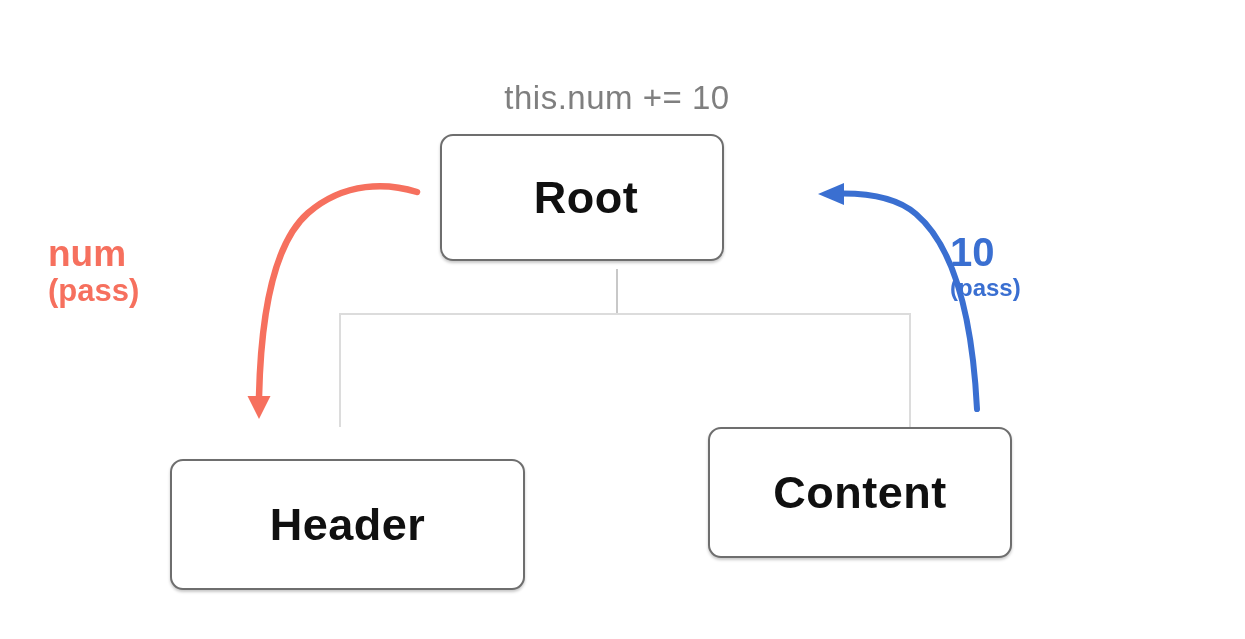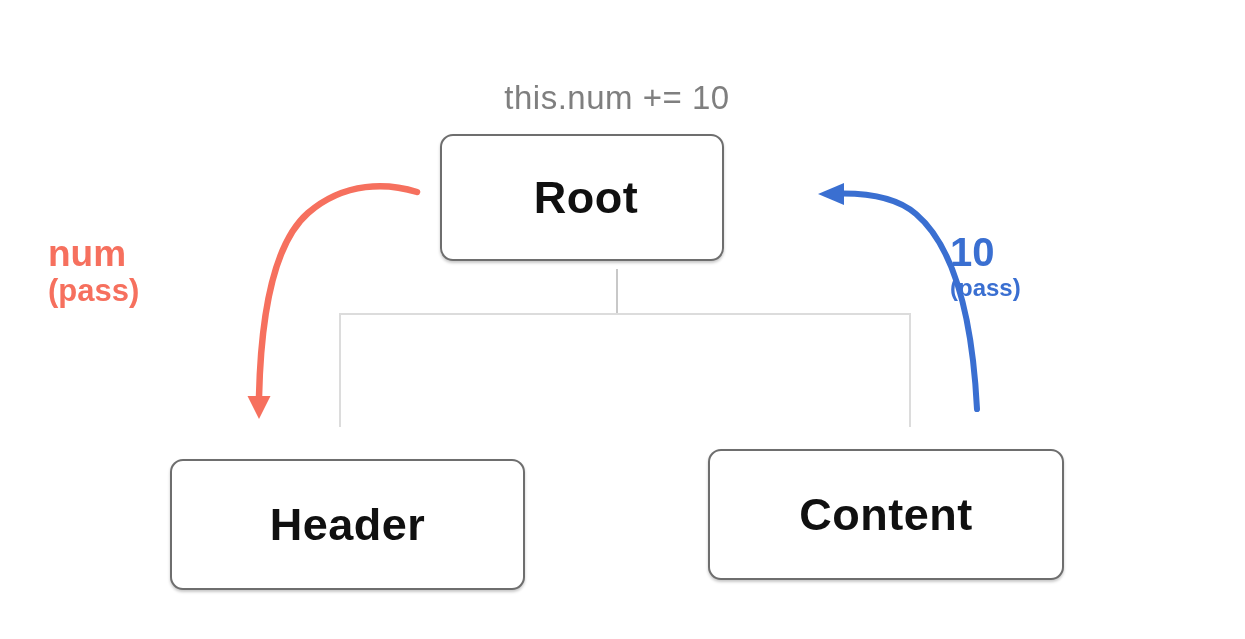--- a/index.html
+++ b/index.html
@@ -59,21 +59,21 @@
     box-sizing: border-box;
   }
   .node-label {
     font-size: 45px;
     font-weight: 600;
     color: var(--color-node-text, #101010);
     letter-spacing: 0.5px;
   }
   .node-root    { left: 440px; top: 134px; width: 284px; height: 127px; padding-left: 8px; }
   .node-header  { left: 170px; top: 427px; width: 355px; height: 131px; margin-top: 32px; }
-  .node-content { left: 708px; top: 449px; width: 356px; height: 131px; }
+  .node-content { left: 708px; top: 427px; width: 304px; height: 131px; }
 
   .diagram-title {
     position: absolute;
     left: 417px; top: 79px;
     width: 400px;
     text-align: center;
     font-size: 33px;
     font-weight: 400;
     color: var(--color-title, #7f7f7f);
     letter-spacing: 0.5px;

